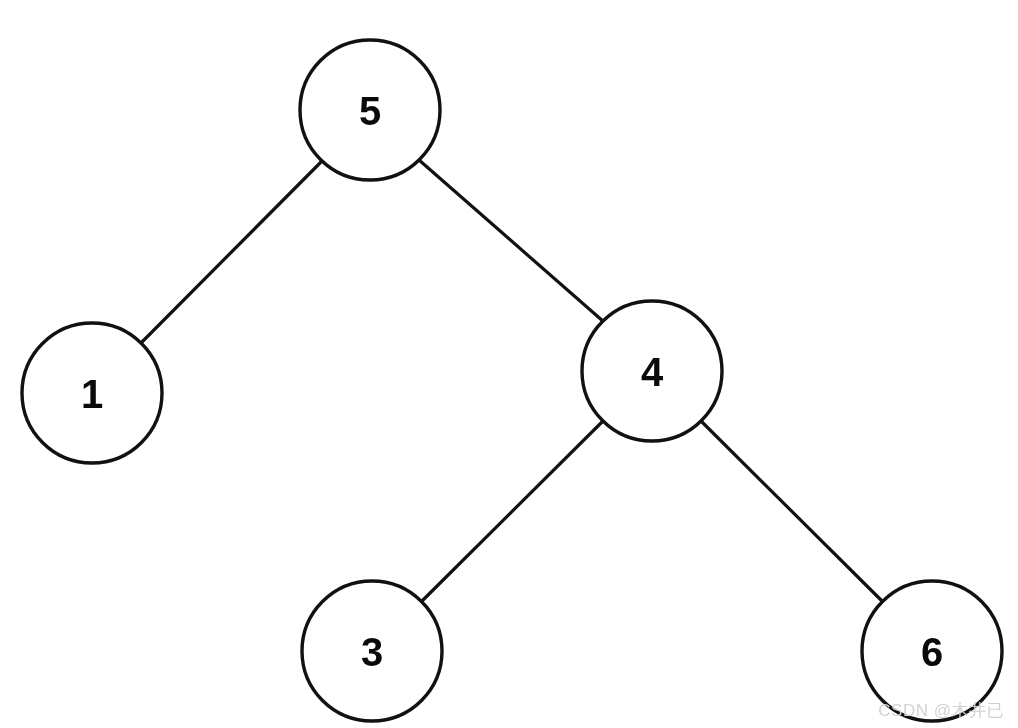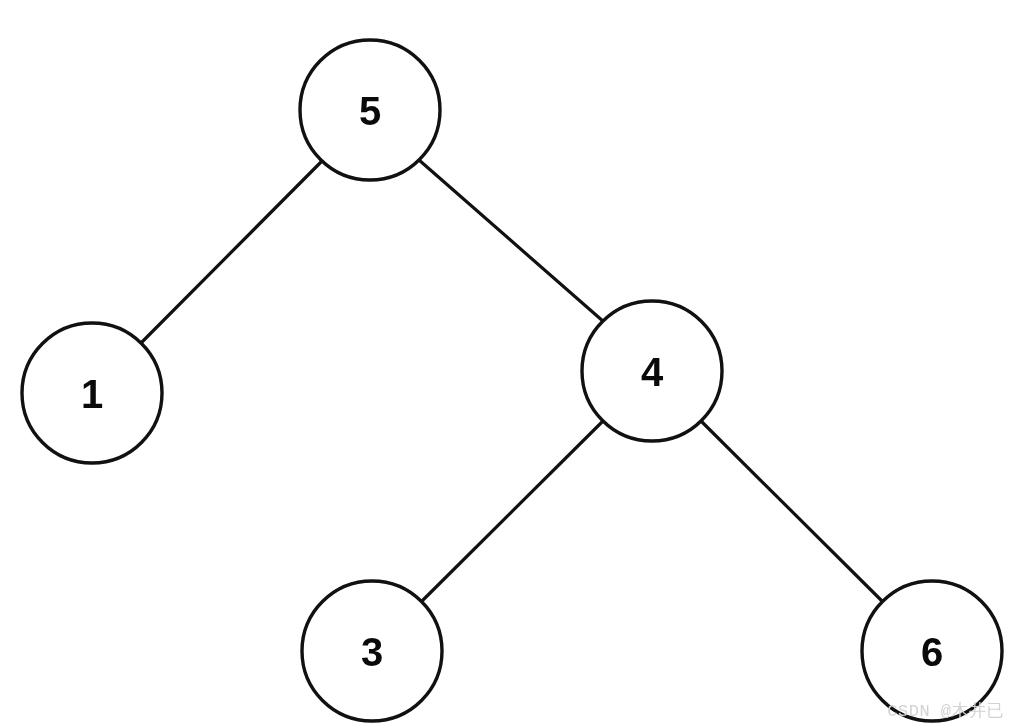--- a/index.html
+++ b/index.html
@@ -43,21 +43,21 @@
     font-weight: bold;
     fill: #0a0a0a;
     text-anchor: middle;
     dominant-baseline: central;
     user-select: none;
   }
   .watermark {
     position: absolute;
     right: 14px;
     bottom: 6px;
-    font-family: Liberation Mono, monospace;
+    font-family: Liberation Sans, sans-serif;
     font-size: 17px;
     color: #d2d2d2;
     letter-spacing: 0.5px;
     white-space: nowrap;
     user-select: none;
     pointer-events: none;
   }
 </style>
 </head>
 <body>

